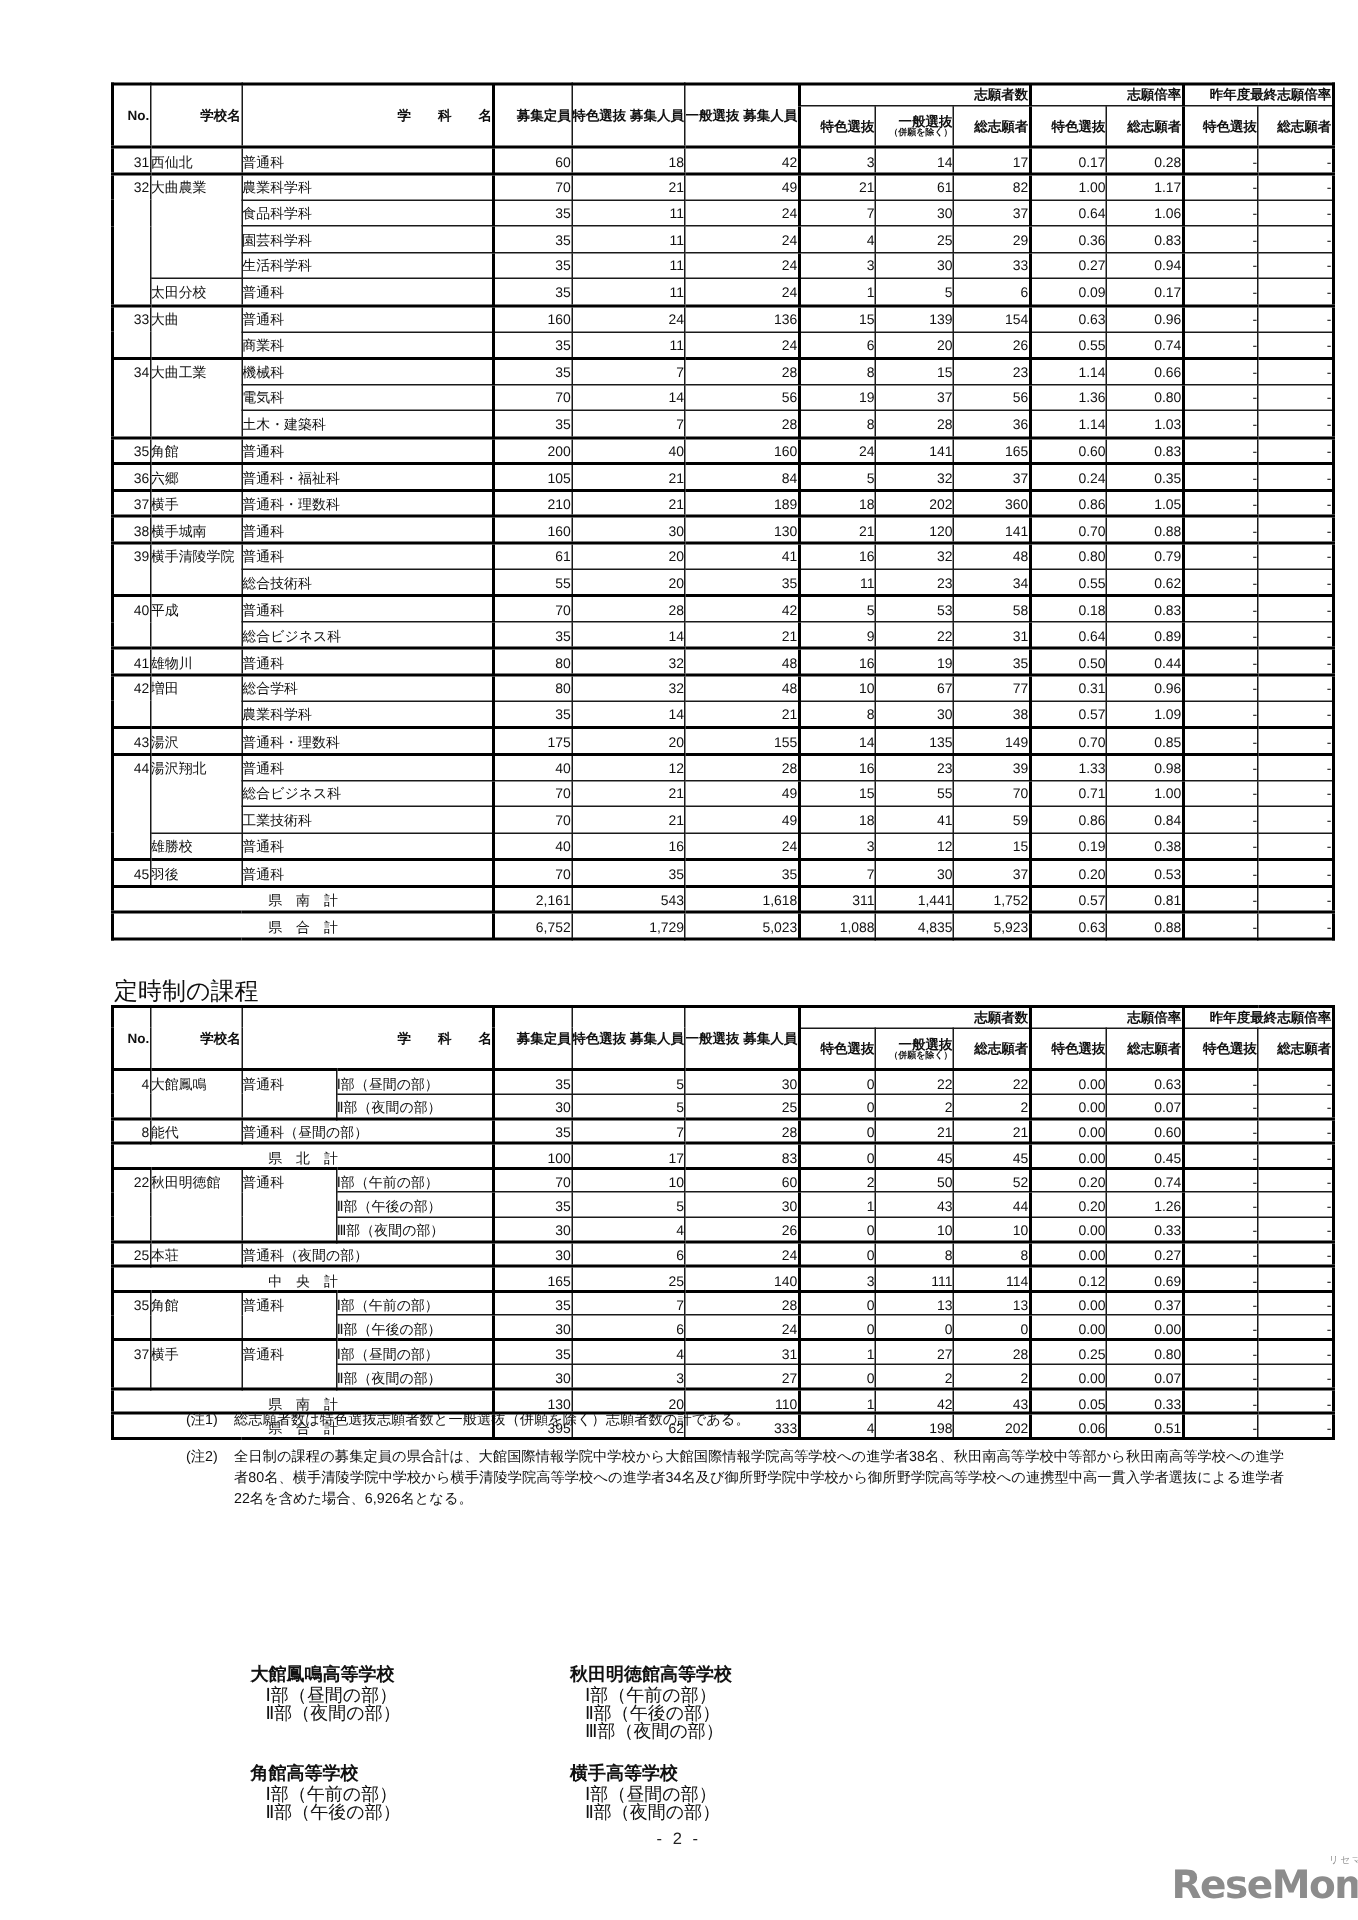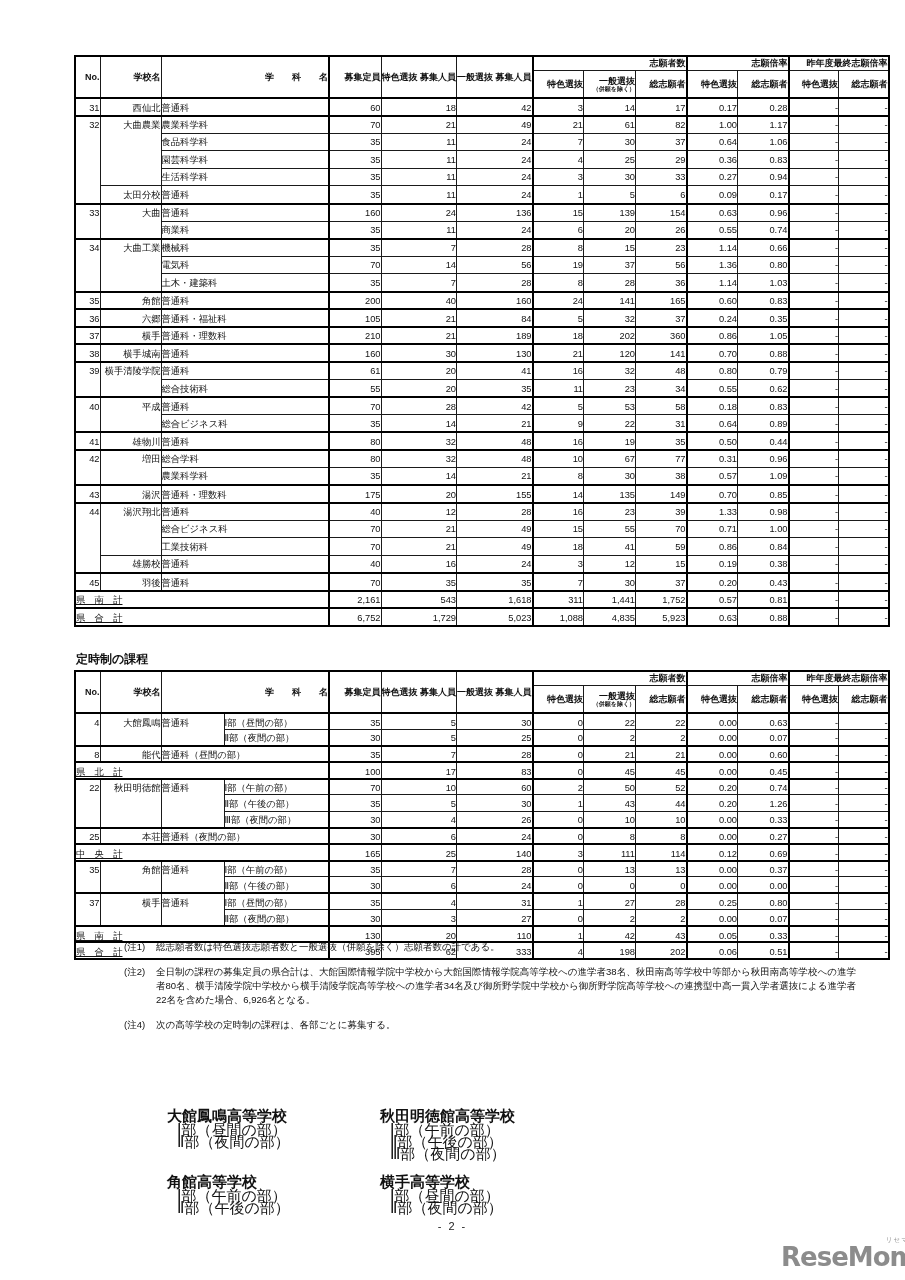--- a/index.html
+++ b/index.html
@@ -22,37 +22,37 @@
   .rtable thead tr:nth-child(1) { height:14px; }
   .rtable thead tr:nth-child(2) { height:28px; }
   #t1 tbody tr { height:17.6px; }
   #t2 tbody tr { height:16.4px; }
   .rtable td { font-size:9.3px; vertical-align:top; padding-top:3.5px; line-height:10px; }
   .pre { white-space:pre-line; }
   .subnote { display:block; font-size:6px; line-height:6px; font-weight:bold; transform-origin:center top; }
   .bl { border-left:2px solid #000 !important; }
   tr.gs > td, tr.gs > th { border-top:2px solid #000 !important; }
   .c-no    { text-align:right; padding-right:5px; font-size:9.5px; }
-  .c-school{ text-align:right; padding-left:3px; padding-right:2px; white-space:normal;margin-top:32px; }
+  .c-school{ text-align:left; padding-left:3px; padding-right:2px; white-space:normal;margin-top:32px; }
   .c-dept  { text-align:left; padding-left:3px; }
   .c-part  { text-align:left; padding-left:3px; }
   .c-num   { text-align:right; padding-right:6px; font-size:9.6px; }
   .c-dash  { text-align:right; padding-right:5px; }
-  .c-label { font-size:9.5px;text-decoration:underline; }
+  .c-label { text-align:center; font-size:9.5px; }
   .section-title {
-    position:absolute; left:76px; top:651px; font-size:12px; font-weight:bold;
+    position:absolute; left:76px; top:651px; font-size:16px; font-weight:normal;
   }
   .notes { position:absolute; left:124px; top:940px; width:736px; }
   .note { display:flex; margin-bottom:11px; font-size:9.5px; line-height:14px; }
   .nlabel { flex:0 0 32px; }
   .ntext { width:700px; text-align:justify; }
   #school-list {
     position:absolute; left:167px; top:1110px;
     display:grid; grid-template-columns:213px auto; row-gap:16px;
-    font-size:15px; line-height:12px;
+    font-size:12px; line-height:12px;
   }
   .sname { font-weight:bold; margin-bottom:2px; }
   .spart { padding-left:10px; }
   .pagenum {
     position:absolute; left:0; right:0; top:1220px; text-align:center;
     font-size:11px; letter-spacing:2px; color:#222;
   }
   .logo { position:absolute; left:781px; top:1236px; text-align:right; }
   .logo .ruby { display:block; font-size:6.5px; letter-spacing:1px; color:#949494; margin-right:8px; margin-bottom:-3px; }
   .logo .word {
@@ -491,21 +491,21 @@
           <td class="c-no">45</td>
           <td class="c-school">羽後</td>
           <td class="c-dept">普通科</td>
           <td class="bl c-num">70</td>
           <td class="c-num">35</td>
           <td class="c-num">35</td>
           <td class="bl c-num">7</td>
           <td class="c-num">30</td>
           <td class="c-num">37</td>
           <td class="bl c-num">0.20</td>
-          <td class="c-num">0.43</td>
+          <td class="c-num">0.53</td>
           <td class="bl c-dash">-</td>
           <td class="c-dash">-</td>
         </tr>
         <tr class="gs">
           <td colspan="3" class="c-label">県　南　計</td>
           <td class="bl c-num">2,161</td>
           <td class="c-num">543</td>
           <td class="c-num">1,618</td>
           <td class="bl c-num">311</td>
           <td class="c-num">1,441</td>
@@ -790,24 +790,20 @@
     </table>
 
   <div id="notes" class="notes">
       <div class="note">
         <span class="nlabel">(注1)</span>
         <span class="ntext">総志願者数は特色選抜志願者数と一般選抜（併願を除く）志願者数の計である。</span>
       </div>
       <div class="note">
         <span class="nlabel">(注2)</span>
         <span class="ntext">全日制の課程の募集定員の県合計は、大館国際情報学院中学校から大館国際情報学院高等学校への進学者38名、秋田南高等学校中等部から秋田南高等学校への進学者80名、横手清陵学院中学校から横手清陵学院高等学校への進学者34名及び御所野学院中学校から御所野学院高等学校への連携型中高一貫入学者選抜による進学者22名を含めた場合、6,926名となる。</span>
-      </div>
-      <div class="note">
-        <span class="nlabel">(注4)</span>
-        <span class="ntext">次の高等学校の定時制の課程は、各部ごとに募集する。</span>
       </div>
     </div>
 
   <div id="school-list">
       <div class="school-block">
         <div class="sname">大館鳳鳴高等学校</div>
         <div class="spart">Ⅰ部（昼間の部）</div>
         <div class="spart">Ⅱ部（夜間の部）</div>
       </div>
       <div class="school-block">

